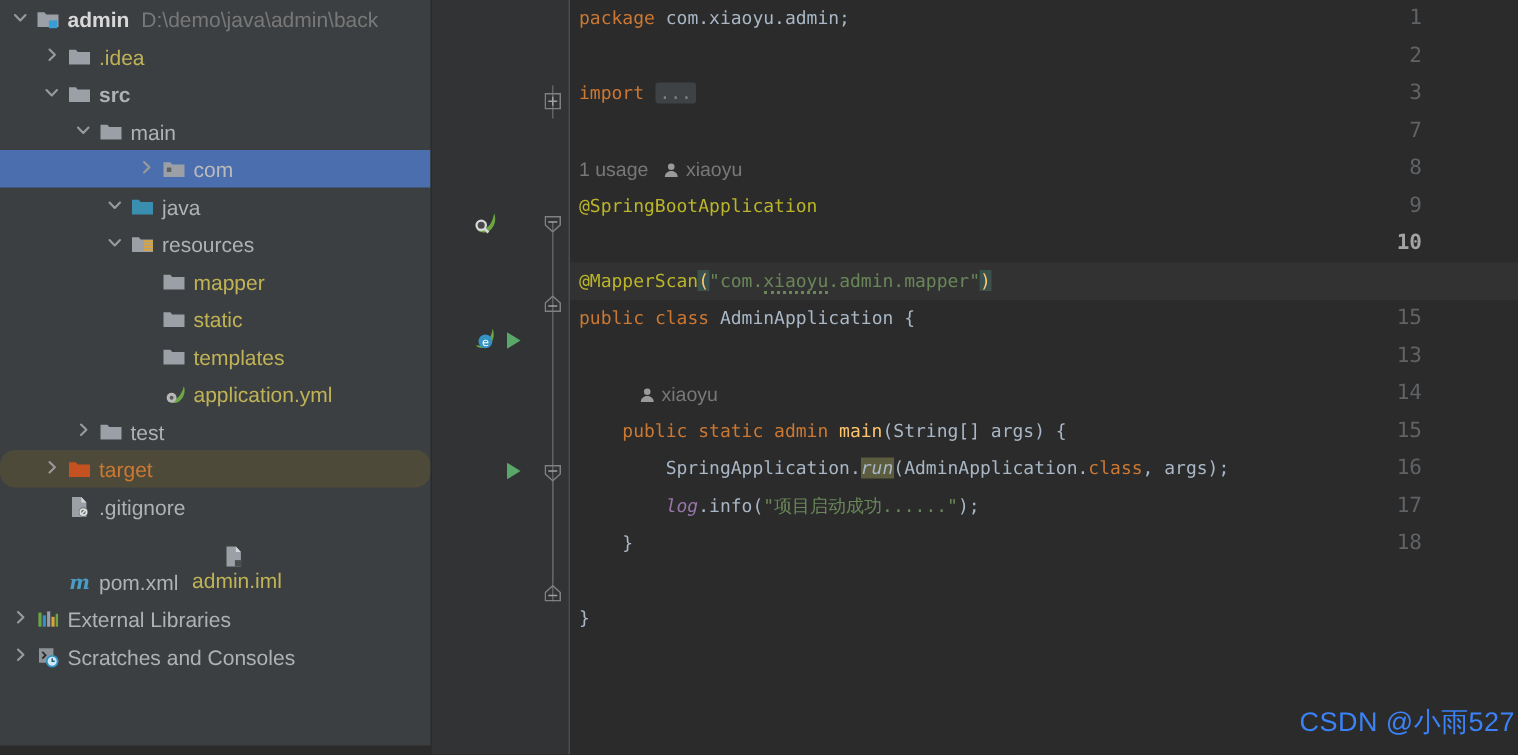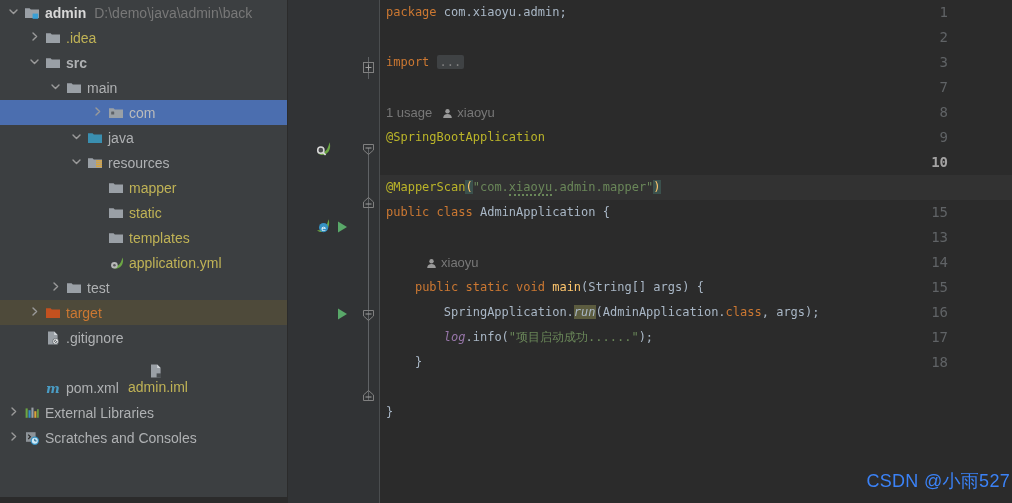--- a/index.html
+++ b/index.html
@@ -256,21 +256,21 @@
             <path d="M4 2 L7.6 5.5 L4 9" fill="none" stroke="#9a9a9a" stroke-width="1.4" stroke-linecap="round" stroke-linejoin="round"></path>
           </svg>
         </span>
         <span class="ico">
           <svg width="16" height="16" viewBox="0 0 16 16">
             <path d="M1 3.2h4.6l1.2 1.4H15V13H1z" fill="#9aa0a6"></path>
           </svg>
         </span>
         <span class="lbl c-gray">test</span>
       </div>
-      <div class="tree-row highlight" style="padding-left: 29px;">
+      <div class="tree-row highlight" style="padding-left: 29px; border-radius: 10px;">
         <span class="arrow">
           <svg width="11" height="11" viewBox="0 0 11 11">
             <path d="M4 2 L7.6 5.5 L4 9" fill="none" stroke="#9a9a9a" stroke-width="1.4" stroke-linecap="round" stroke-linejoin="round"></path>
           </svg>
         </span>
         <span class="ico">
           <svg width="16" height="16" viewBox="0 0 16 16">
             <path d="M1 3.2h4.6l1.2 1.4H15V13H1z" fill="#c4511f"></path>
           </svg>
         </span>
@@ -455,21 +455,21 @@
 
       <div class="crow" style="top:200px;"><span class="ind"></span><span class="t-kw">public</span><span class="t-plain"> </span><span class="t-kw">class</span><span class="t-plain"> </span><span class="t-cls">AdminApplication</span><span class="t-plain"> </span><span class="brace">{</span></div>
 
       <div class="crow" style="top:225px;"></div>
 
       <div class="inlay" style="top:250px;left:46px;"><span class="uicon" style="margin-left:0"><svg width="11" height="11" viewBox="0 0 11 11">
               <circle cx="5.5" cy="3.2" r="2.2" fill="#9a9a9a"></circle>
               <path d="M1.2 10c0-2.4 1.9-4 4.3-4s4.3 1.6 4.3 4z" fill="#9a9a9a"></path>
             </svg></span><span>xiaoyu</span></div>
 
-      <div class="crow" style="top:275px;"><span class="ind">    </span><span class="t-kw">public static void </span><span class="t-fn">main</span><span class="t-plain">(String[] args) {</span></div>
+      <div class="crow" style="top:275px;"><span class="ind">    </span><span class="t-kw">public static admin </span><span class="t-fn">main</span><span class="t-plain">(String[] args) {</span></div>
 
       <div class="crow" style="top:300px;"><span class="ind">        </span><span class="t-plain">SpringApplication.</span><span class="t-plain t-static hl-run">run</span><span class="t-plain">(AdminApplication.</span><span class="t-kw">class</span><span class="t-plain">, args);</span></div>
 
       <div class="crow" style="top:325px;"><span class="ind">        </span><span class="t-field">log</span><span class="t-plain">.info(</span><span class="t-str">"项目启动成功......"</span><span class="t-plain">);</span></div>
 
       <div class="crow" style="top:350px;"><span class="ind">    </span><span class="brace">}</span></div>
 
       <div class="crow" style="top:375px;"></div>
 
       <div class="crow" style="top:400px;"><span class="ind"></span><span class="brace">}</span></div>

